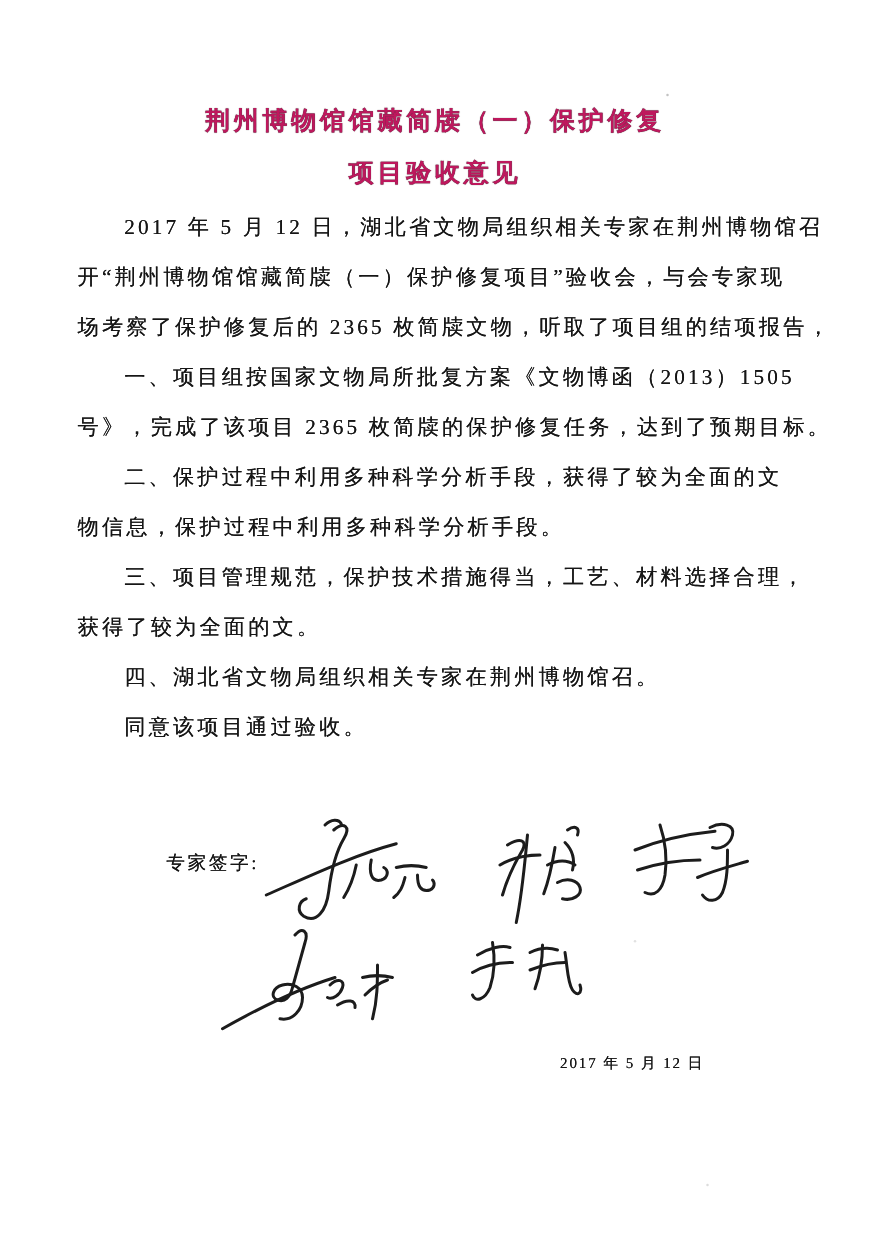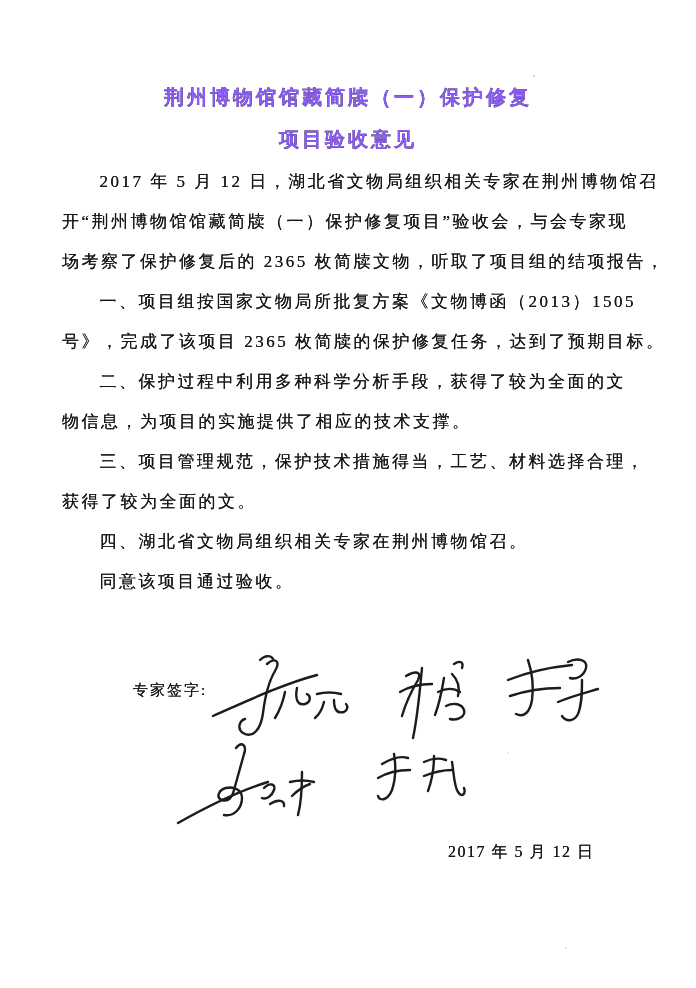--- a/index.html
+++ b/index.html
@@ -12,21 +12,21 @@
     color:#161616;
   }
   .title{
     position:absolute;
     top:76px;left:0;right:0;
     text-align:center;
     font-size:20px;
     font-weight:bold;
     letter-spacing:3px;
     line-height:42px;
-    color:#8b5cf6;
+    color:#be185d;
     text-shadow:0 0 0.6px #0d0d0d;
   }
   .body-text{
     position:absolute;
     top:162px;left:62px;right:52px;
     font-size:17px;
     line-height:40px;
     letter-spacing:2.5px;
     text-shadow:0 0 0.4px #2a2a2a;
   }
@@ -43,21 +43,21 @@
   .signature path{
     fill:none;
     stroke:#1c1c1c;
     stroke-width:2.4;
     stroke-linecap:round;
     stroke-linejoin:round;
   }
   .doc-date{
     position:absolute;
     left:448px;top:842px;
-    font-size:16px;
+    font-size:12px;
     letter-spacing:1.5px;
     text-shadow:0 0 0.4px #2a2a2a;
   }
   .speck{position:absolute;border-radius:50%;background:#9a9a9a;opacity:.6;}
   .speck.s1{left:533px;top:75px;width:2px;height:2px;}
   .speck.s2{left:565px;top:947px;width:2px;height:2px;opacity:.35;}
   .speck.s3{left:507px;top:752px;width:2px;height:2px;opacity:.3;}
 </style>
 </head>
 <body>
@@ -69,21 +69,21 @@
     <div>项目验收意见</div>
   </div>
 
   <div class="body-text" id="body-lines">
       <div class="line indent">2017 年 5 月 12 日，湖北省文物局组织相关专家在荆州博物馆召</div>
       <div class="line">开“荆州博物馆馆藏简牍（一）保护修复项目”验收会，与会专家现</div>
       <div class="line">场考察了保护修复后的 2365 枚简牍文物，听取了项目组的结项报告，</div>
       <div class="line indent">一、项目组按国家文物局所批复方案《文物博函（2013）1505</div>
       <div class="line">号》，完成了该项目 2365 枚简牍的保护修复任务，达到了预期目标。</div>
       <div class="line indent">二、保护过程中利用多种科学分析手段，获得了较为全面的文</div>
-      <div class="line">物信息，为项目的实施提供了相应的技术支撑。</div>
+      <div class="line">物信息，保护过程中利用多种科学分析手段。</div>
       <div class="line indent">三、项目管理规范，保护技术措施得当，工艺、材料选择合理，</div>
       <div class="line">获得了较为全面的文。</div>
       <div class="line indent">四、湖北省文物局组织相关专家在荆州博物馆召。</div>
       <div class="line indent">同意该项目通过验收。</div>
     </div>
 
   <span class="sig-label">专家签字:</span>
 
   <svg class="signature" style="left:205px;top:652px;" width="152" height="102" viewBox="0 0 152 102" aria-label="李化元">
     <path d="M55,8 C60,3 66,3 68,7"></path>

